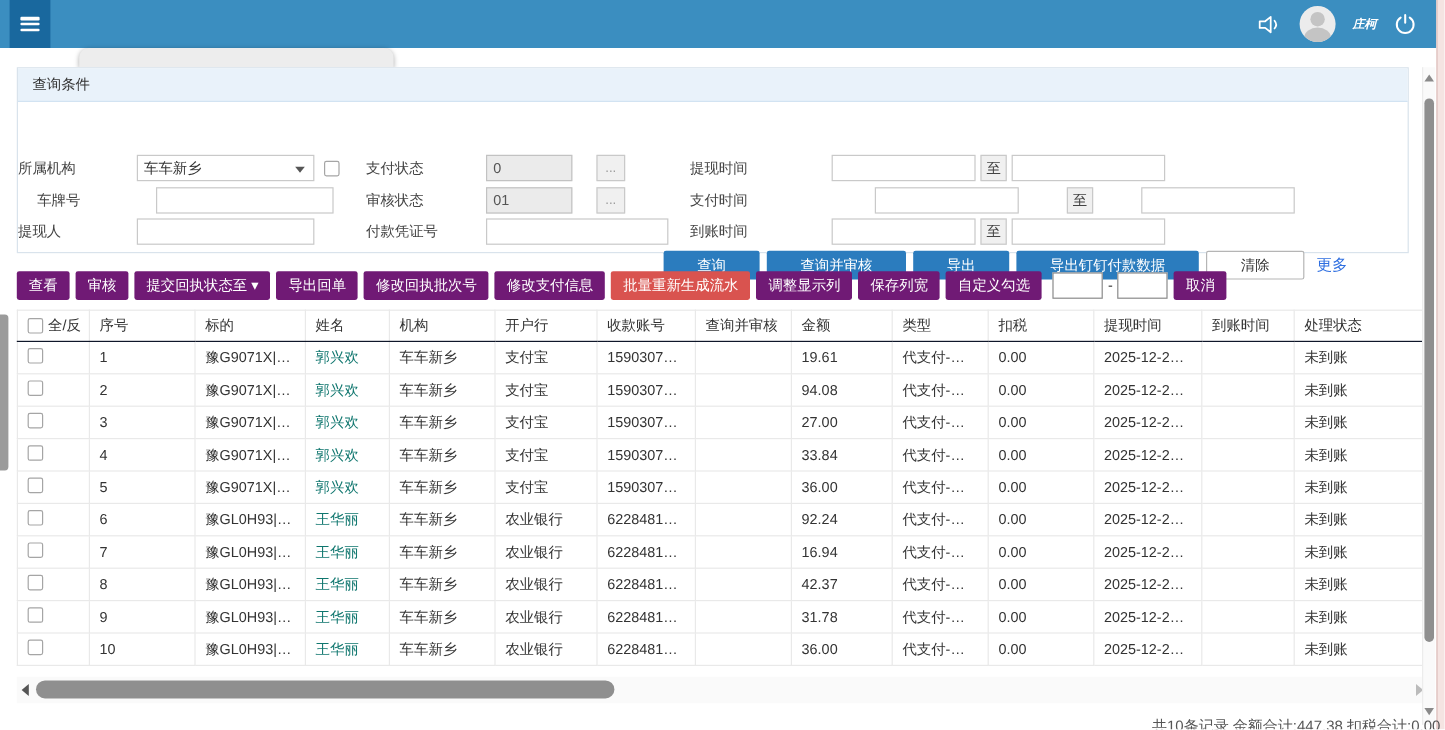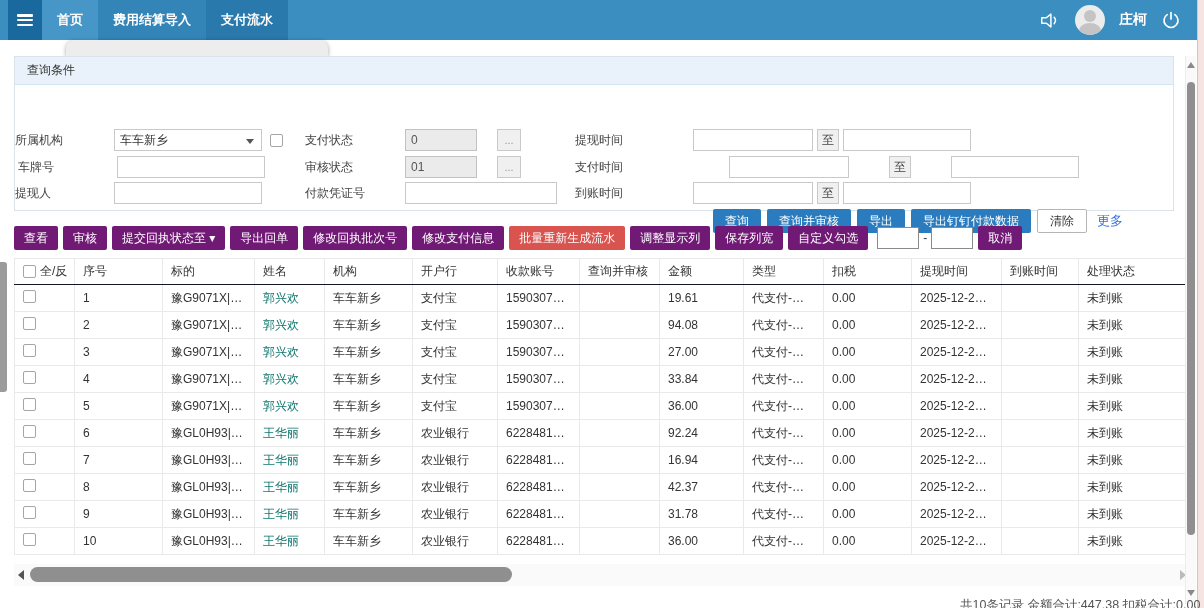--- a/index.html
+++ b/index.html
@@ -15,40 +15,40 @@
   .nav-tabs { display:flex; align-items:stretch; }
   .nav-tab { display:flex; align-items:center; padding:0 15px; color:#fff; font-size:13px; font-weight:bold; cursor:pointer; }
   .nav-tab.t0 { background:#4697c8; }
   .nav-tab.t1 { background:#3384b7; }
   .nav-tab.active { background:#2a79ac; }
   .nav-right { margin-left:auto; display:flex; align-items:center; gap:14px; padding-right:16px; }
   .icon-btn { background:none; border:none; cursor:pointer; display:flex; align-items:center; }
   .avatar { width:30px; height:30px; border-radius:50%; background:#ececec; position:relative; overflow:hidden; }
   .avatar .head { position:absolute; left:9px; top:5px; width:12px; height:12px; border-radius:50%; background:#c4c4c4; }
   .avatar .body { position:absolute; left:4px; top:18px; width:22px; height:16px; border-radius:50%; background:#c4c4c4; }
-  .nav-user { color:#fff; font-size:14px; font-weight:bold; }
+  .nav-user { color:#fff; font-size:10px; font-weight:bold;font-style:italic; }
 
   
   .subtab-ghost { position:absolute; left:66px; top:40px; width:262px; height:16px; background:#ededed; border-radius:8px 8px 0 0; box-shadow:0 1px 4px rgba(0,0,0,.35); }
 
   
   .query-panel { position:absolute; left:14px; top:56px; width:1160px; height:155px; background:#fff; border:1px solid #d9e3ec; }
   .qp-header { height:28px; background:#e9f2fa; border-bottom:1px solid #d2e3f2; display:flex; align-items:center; padding-left:12px; font-size:12px; color:#333; }
   .qp-body { position:relative; height:126px; }
   .q-row { position:absolute; height:22px; display:flex; align-items:center; }
   .q-label { font-size:12px; color:#444; text-align:left; flex:none; }
   .ipt { height:22px; border:1px solid #c9c9c9; background:#fff; font-size:12px; padding:0 5px; font-family:inherit; outline:none; }
   .ipt.ro { background:#ebebeb; border-color:#c2c2c2; color:#555; display:inline-flex; align-items:center; }
   .sel { position:relative; width:148px; height:22px; border:1px solid #c9c9c9; background:#fff; display:flex; align-items:center; padding:0 5px; font-size:12px; color:#333; cursor:pointer; }
   .sel .caret { position:absolute; right:7px; top:9px; width:0; height:0; border-left:4px solid transparent; border-right:4px solid transparent; border-top:5px solid #555; }
   .cbx { width:13px; height:13px; border:1px solid #a5a5a5; border-radius:2px; background:#fff; display:inline-block; cursor:pointer; flex:none; }
   .picker-btn { width:24px; height:22px; margin-left:20px; background:#f0f0f0; border:1px solid #c9c9c9; color:#999; font-size:11px; line-height:10px; cursor:pointer; font-family:inherit; }
   .to-box { width:22px; height:22px; background:#f0f0f0; border:1px solid #c9c9c9; display:inline-flex; align-items:center; justify-content:center; font-size:12px; color:#444; margin:0 4px; flex:none; }
   .q-actions { position:absolute; right:50px; top:124px; display:flex; align-items:center; gap:6px; }
-  .btn { display:inline-flex; align-items:center; justify-content:center; height:24px; padding:0 12px; font-size:12px; color:#fff; background:#2b7cbe; border:none; border-radius:2px; cursor:pointer; font-family:inherit; white-space:nowrap; }
+  .btn { display:inline-flex; align-items:center; justify-content:center; height:24px; padding:0 28px; font-size:12px; color:#fff; background:#2b7cbe; border:none; border-radius:2px; cursor:pointer; font-family:inherit; white-space:nowrap; }
   .btn.white { background:#fff; color:#333; border:1px solid #b5b5b5; }
   .more-link { font-size:13px; color:#2f6fe0; cursor:pointer; margin-left:4px; }
 
   
   .toolbar { position:absolute; left:14px; top:226px; width:1176px; height:24px; display:flex; align-items:center; gap:5px; }
   .tb-btn { display:inline-flex; align-items:center; justify-content:center; height:24px; padding:0 10px; font-size:12px; color:#fff; background:#701a75; border:none; border-radius:2px; cursor:pointer; font-family:inherit; white-space:nowrap; }
   .tb-btn.danger { background:#d9534f; }
   .tb-range { display:flex; align-items:center; gap:4px; margin-left:4px; }
   .tb-range input { width:42px; height:22px; border:1px solid #8a8a8a; font-size:12px; padding:0 4px; outline:none; font-family:inherit; }
   .tb-range .dash { font-size:12px; color:#333; }
@@ -84,25 +84,20 @@
 <div class="stage">
 
   <div class="navbar">
     <div class="menu-btn">
       <span class="hamburger">
           <i></i>
           <i></i>
           <i></i>
         </span>
     </div>
-    <div class="nav-tabs">
-        <div class="nav-tab t0">首页</div>
-        <div class="nav-tab t1">费用结算导入</div>
-        <div class="nav-tab t2 active">支付流水</div>
-      </div>
     <div class="nav-right">
       <button class="icon-btn">
         <svg width="22" height="19" viewBox="0 0 24 20">
           <path d="M3 7 L8 7 L13 3 L13 17 L8 13 L3 13 Z" fill="none" stroke="#fff" stroke-width="1.6" stroke-linejoin="round"></path>
           <path d="M16.5 6.5 Q19.5 10 16.5 13.5" fill="none" stroke="#fff" stroke-width="1.6" stroke-linecap="round"></path>
         </svg>
       </button>
       <span class="avatar">
           <span class="head"></span>
           <span class="body"></span>
@@ -136,21 +131,21 @@
         <span class="ipt ro" style="width:72px;margin-left:5px;">0</span>
         <button class="picker-btn">...</button>
       </div>
       <div class="q-row" style="left:560px;top:44px;">
         <span class="q-label" style="width:112px;">提现时间</span>
         <input class="ipt" style="width: 120px; margin-left: 6px;">
         <span class="to-box">至</span>
         <input class="ipt" style="width: 128px;">
       </div>
 
-      <div class="q-row" style="left:3px;top:71px;">
+      <div class="q-row" style="left:16px;top:71px;">
         <span class="q-label" style="width:94px;">车牌号</span>
         <input class="ipt" style="width: 148px; margin-left: 5px;">
       </div>
       <div class="q-row" style="left:290px;top:71px;">
         <span class="q-label" style="width:95px;">审核状态</span>
         <span class="ipt ro" style="width:72px;margin-left:5px;">01</span>
         <button class="picker-btn">...</button>
       </div>
       <div class="q-row" style="left:560px;top:71px;gap:36px;">
         <span class="q-label" style="width:112px;">支付时间</span>

